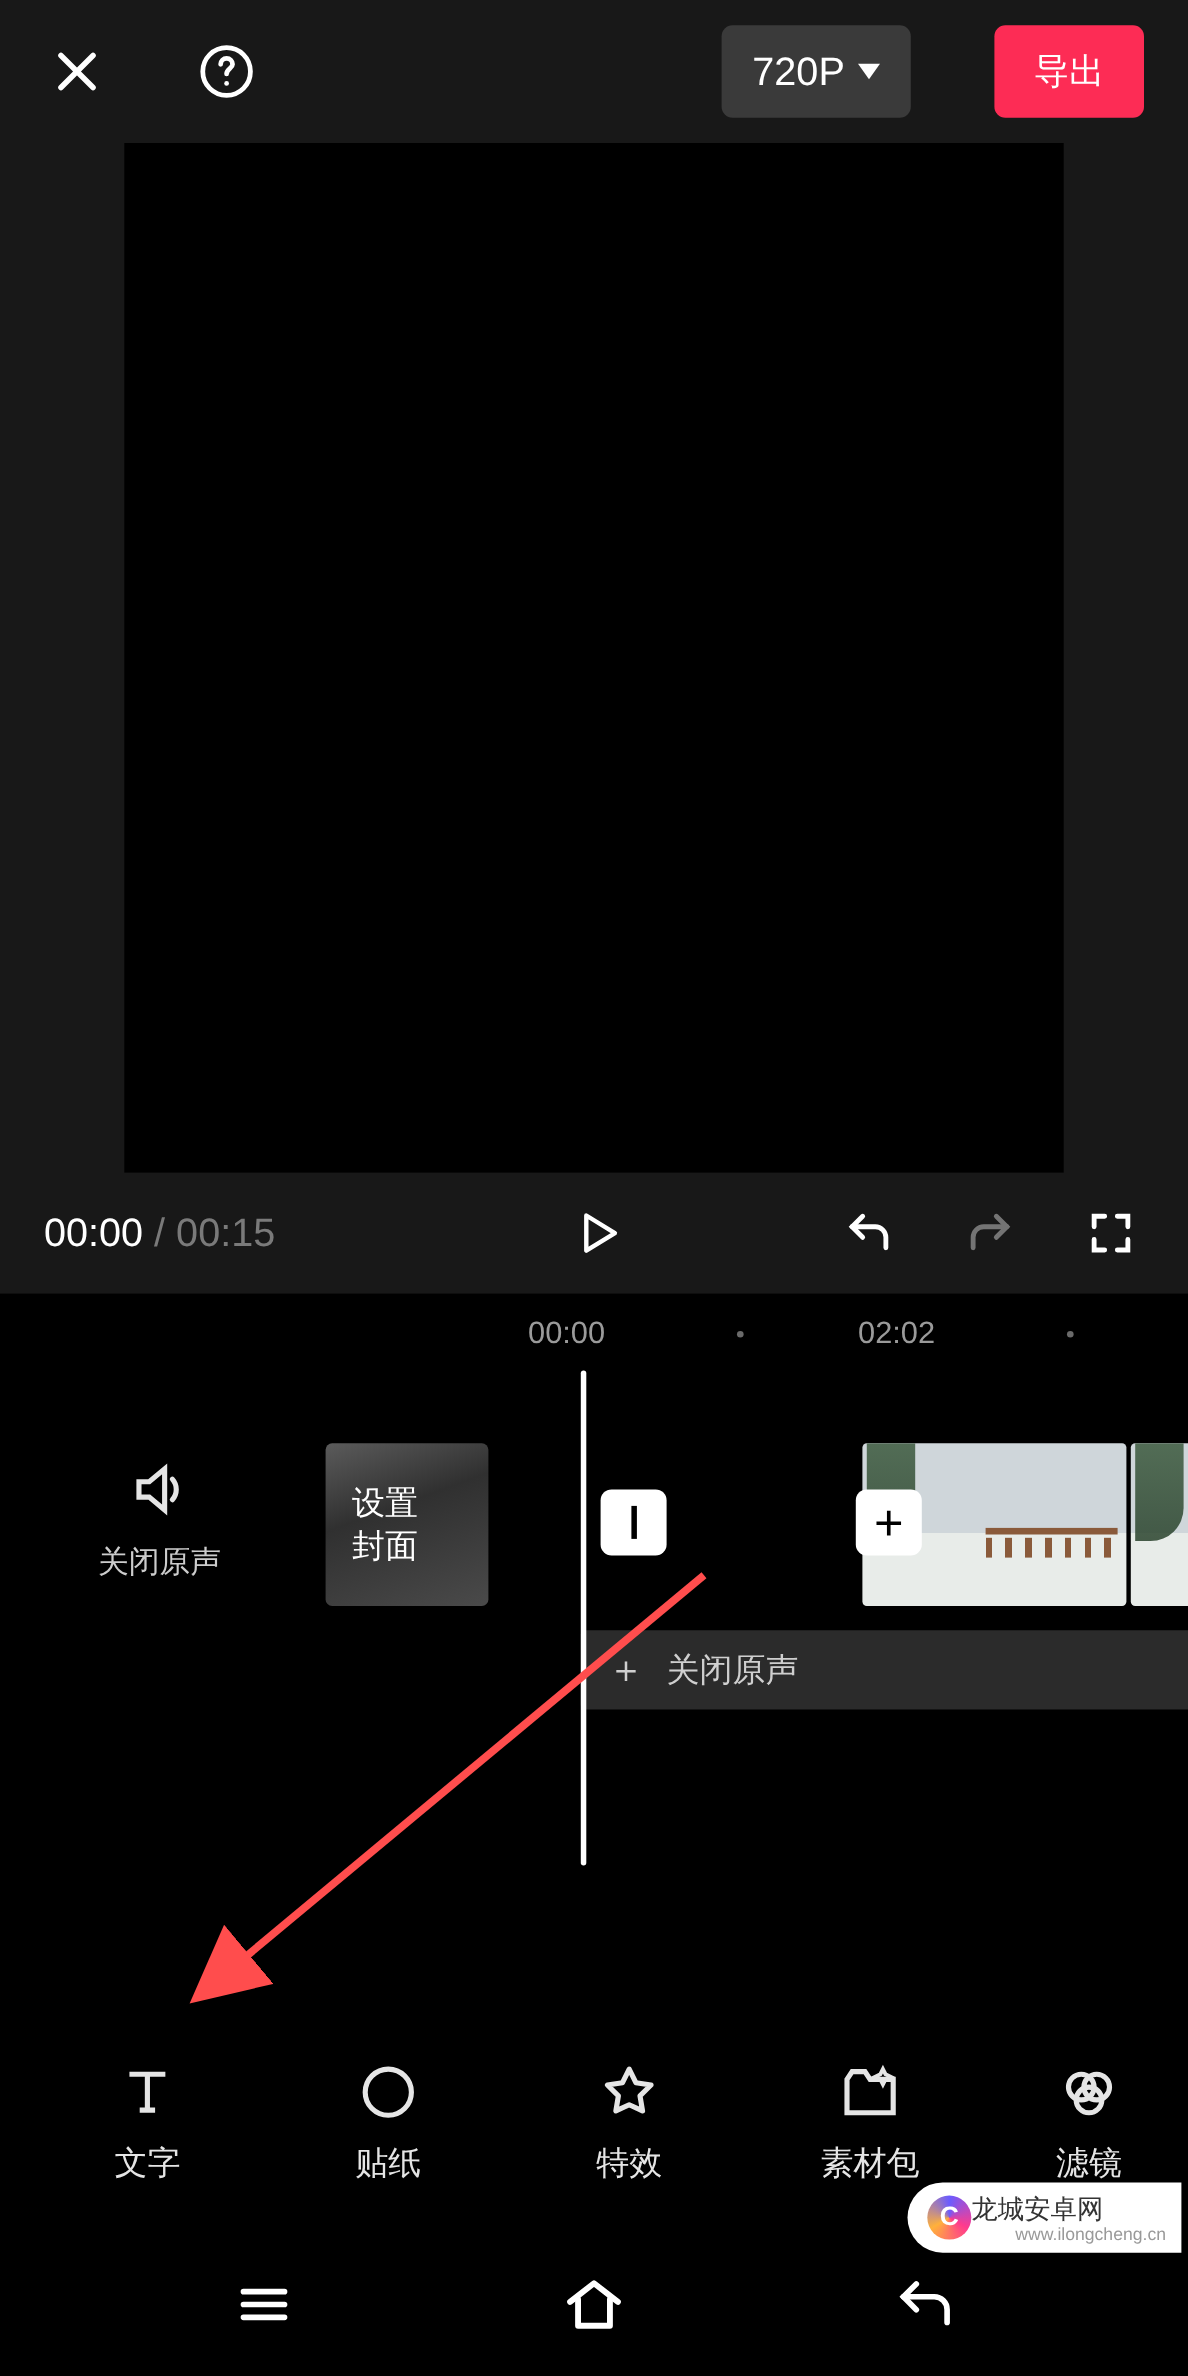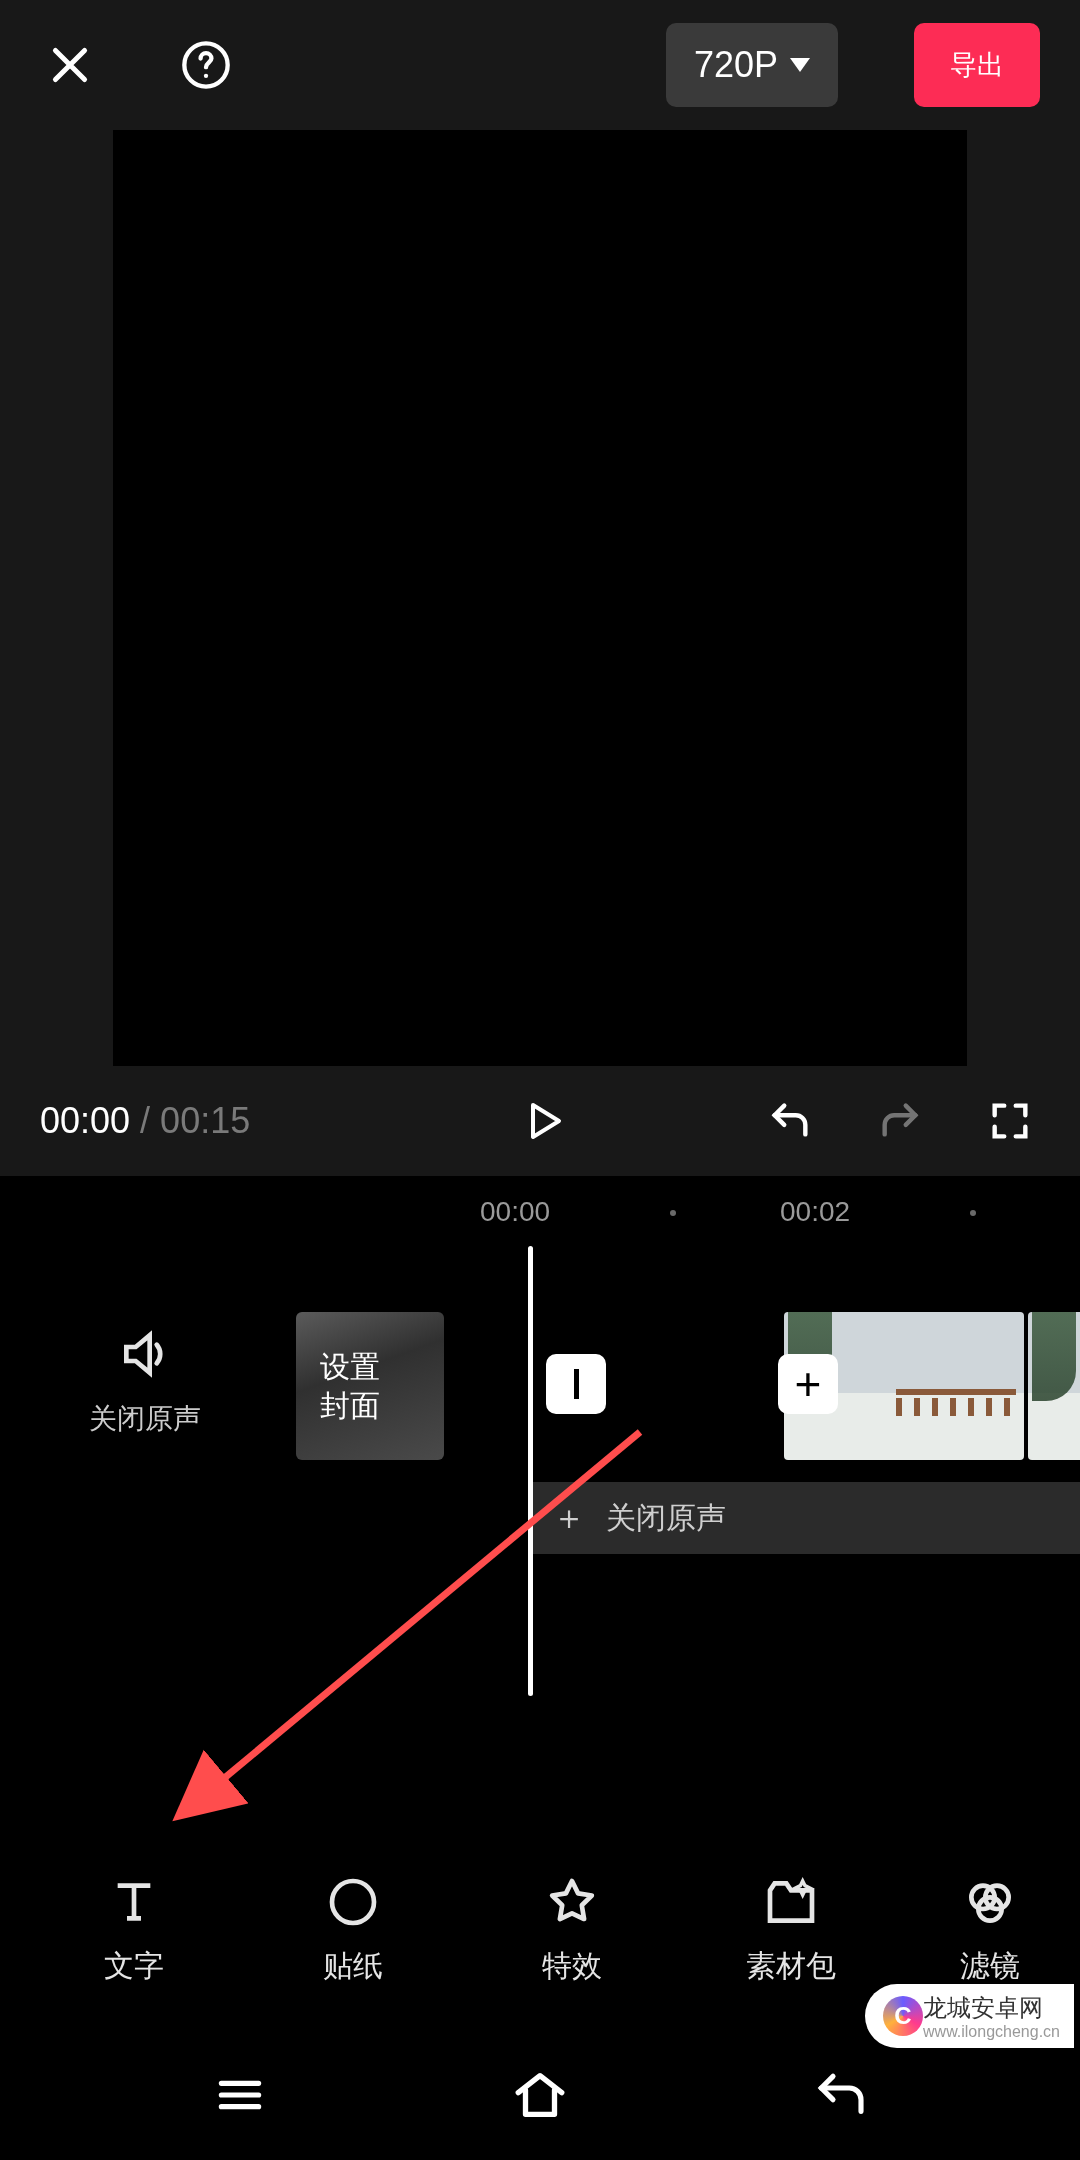--- a/index.html
+++ b/index.html
@@ -5,21 +5,21 @@
   * { margin:0; padding:0; box-sizing:border-box; -webkit-font-smoothing:antialiased; }
   html,body { width:1080px; height:2160px; background:#000; color:#fff; font-family:-apple-system,"PingFang SC","Microsoft YaHei",sans-serif; overflow:hidden; }
   .root { width:1080px; height:2160px; background:#181818; display:flex; flex-direction:column; position:relative; }
 
   
   .topbar { height:130px; display:flex; align-items:center; padding:0 40px; gap:76px; }
   .topbar .spacer { flex:1; }
   .ico-btn { width:60px; height:60px; display:flex; align-items:center; justify-content:center; color:#fff; }
   .res-select { background:#3a3a3a; color:#fff; height:84px; padding:0 28px; border-radius:10px; display:flex; align-items:center; font-size:36px; font-weight:500; gap:12px; }
   .tri-down { width:0; height:0; border-left:10px solid transparent; border-right:10px solid transparent; border-top:14px solid #fff; }
-  .export-btn { background:#fd2c55; color:#fff; height:84px; padding:0 36px; border-radius:10px; display:flex; align-items:center; font-size:27px; font-weight:500; }
+  .export-btn { background:#fd2c55; color:#fff; height:84px; padding:0 36px; border-radius:10px; display:flex; align-items:center; font-size:32px; font-weight:500; }
 
   
   .preview { margin:0 auto; background:#000; width:854px; height:936px; }
 
   
   .playback { height:110px; display:flex; align-items:center; padding:0 40px; }
   .time-cur { font-size:36px; color:#fff; }
   .time-sep { font-size:36px; color:#7a7a7a; padding:0 10px; }
   .time-tot { font-size:36px; color:#7a7a7a; }
   .pb-spacer1 { flex:1.4; }
@@ -62,21 +62,21 @@
   .tool .tlabel { font-size:30px; }
   .tool svg { width:56px; height:56px; }
 
   
   .navbar { height:130px; background:#000; display:flex; align-items:center; justify-content:space-around; padding:0 90px; position:relative; }
 
   
   .wm { position:absolute; right:6px; bottom:112px; background:#fff; border-radius:40px 0 0 40px; padding:8px 14px 8px 18px; font-size:24px; color:#333; display:flex; align-items:center; box-shadow:0 2px 6px rgba(0,0,0,.3); }
   .wm .cir { width:40px; height:40px; border-radius:50%; background:conic-gradient(#6a5cff,#ff3b8d,#ffb13b,#6a5cff); position:relative; }
   .wm .cir::after{content:"C";position:absolute;inset:0;display:flex;align-items:center;justify-content:center;font-weight:900;color:#fff;font-size:24px;}
-  .wm .sub { font-size:16px; color:#999; display:block; line-height:1; }
+  .wm .sub { font-size:16px; color:#999; display:block; line-height:1;margin-left:40px; }
 
   
   .arrow-svg { position:absolute; left:0; top:0; pointer-events:none; }
 </style>
 </head>
 <body>
 
 <div class="root">
 
   <div class="topbar">
@@ -133,21 +133,21 @@
             <path d="M4 9V4h5 M20 9V4h-5 M4 15v5h5 M20 15v5h-5"></path>
           </svg>
       </div>
     </div>
   </div>
 
   <div class="timeline">
     <div class="ruler">
       <span class="ruler-mark" style="left:480px">00:00</span>
       <span class="ruler-dot" style="left:670px"></span>
-      <span class="ruler-mark" style="left:780px">00:02</span>
+      <span class="ruler-mark" style="left:780px">02:02</span>
       <span class="ruler-dot" style="left:970px"></span>
     </div>
 
     <div class="mute-col">
       <svg viewBox="0 0 24 24" width="56" height="56" stroke="#e5e5e5" stroke-width="2" fill="none" stroke-linecap="round">
           <path d="M4 9v6h4l6 5V4L8 9H4z"></path>
           <path d="M17 8a6 6 0 010 8"></path>
         </svg>
       <div class="lbl">关闭原声</div>
     </div>

